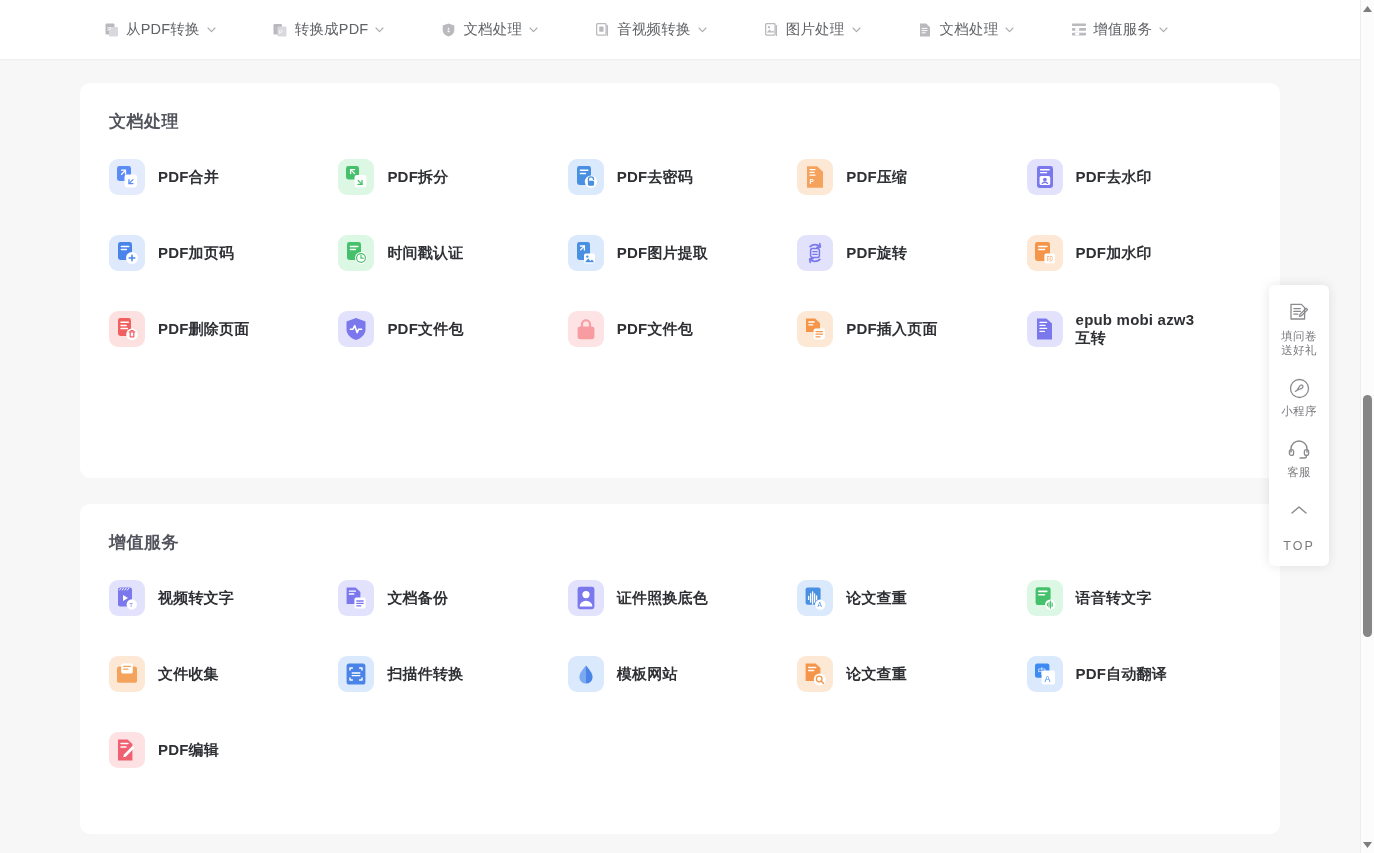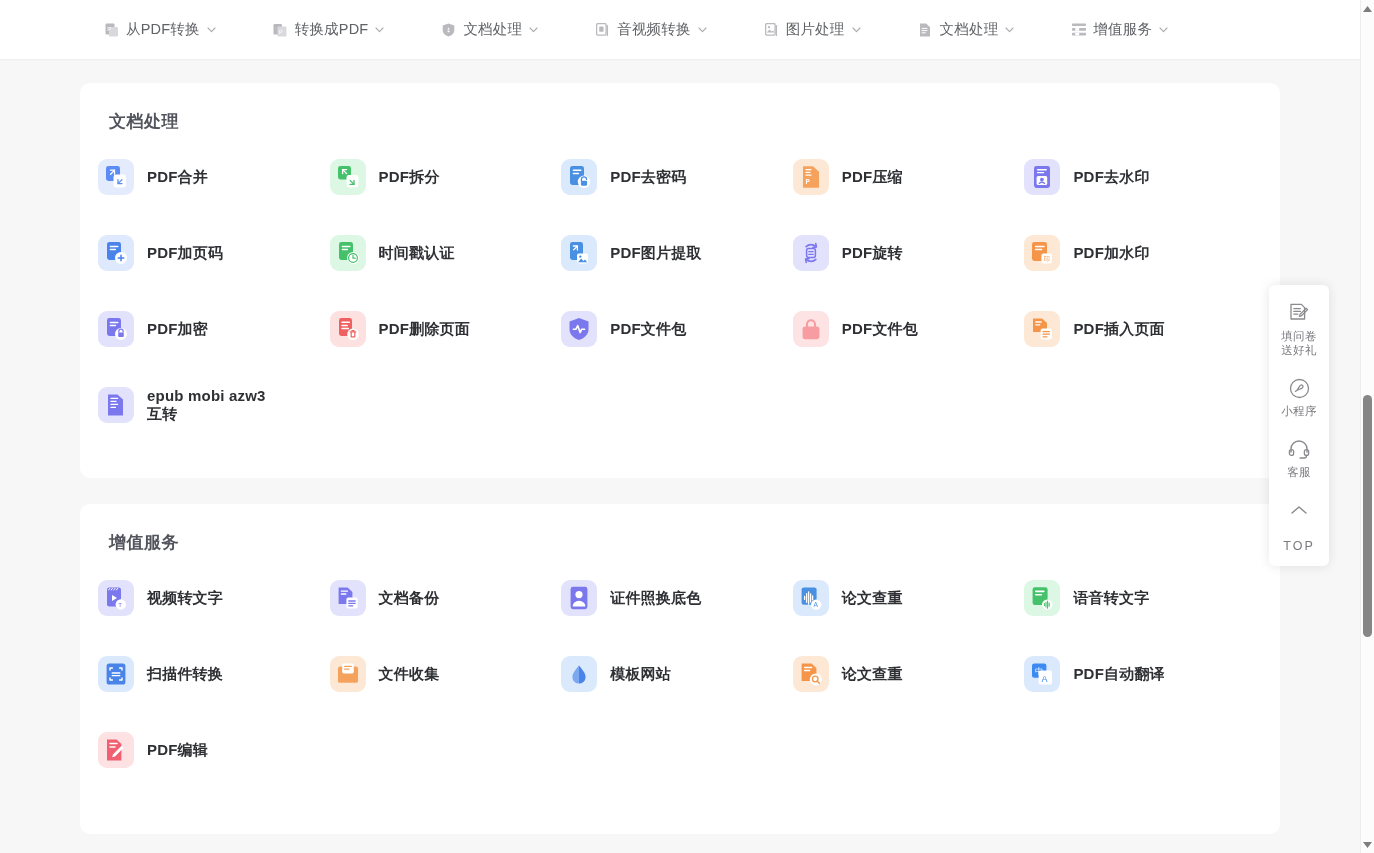--- a/index.html
+++ b/index.html
@@ -61,21 +61,21 @@
   #card-doc  { top: 83px;  height: 395px; }
   #card-vas  { top: 504px; height: 330px; }
 
   .card-title {
     position: absolute; left: 29px; top: 27px;
     font-size: 17px; font-weight: bold; color: #51545c;
     letter-spacing: 0.5px;
   }
 
   .grid {
-    position: absolute; left: 18px; right: 24px; top: 70px;
+    position: absolute; left: 29px; right: 24px; top: 70px;
     display: grid;
     grid-template-columns: repeat(5, 1fr);
     row-gap: 28px;
   }
   .tool {
     display: flex; align-items: center;
     height: 48px;
     cursor: pointer;
   }
   .tool-ico {
@@ -373,32 +373,20 @@
               <svg width="24" height="24" viewBox="0 0 24 24">
                 <rect x="2" y="1" width="15" height="19" rx="2.4" fill="#f5954a"></rect>
                 <path d="M5.6 5.4 h8.4 M5.6 8.6 h6" stroke="#fff" stroke-width="1.5" stroke-linecap="round"></path>
                 <rect x="11.4" y="12.6" width="10.6" height="10" rx="1.8" fill="#fff"></rect>
                 <text x="13.6" y="20.2" font-size="6.4" fill="#f5954a" font-family="sans-serif">印</text>
               </svg>
             </span>
             <span class="tool-label">PDF加水印</span>
           </div>
           <div class="tool">
-            <span class="tool-ico" style="background:#e3e2fc">
-              <svg width="24" height="24" viewBox="0 0 24 24">
-                <rect x="3" y="1" width="14" height="18" rx="2.4" fill="#7b78ee"></rect>
-                <path d="M6.4 5.4 h7.4 M6.4 8.6 h5" stroke="#fff" stroke-width="1.5" stroke-linecap="round"></path>
-                <circle cx="17" cy="17" r="6" fill="#fff"></circle>
-                <path d="M14.8 15.6 v-1.2 a2.2 2.2 0 0 1 4.4 0 v1.2" stroke="#7b78ee" stroke-width="1.2" fill="none"></path>
-                <rect x="14.2" y="15.4" width="5.6" height="4.6" rx="1" fill="#7b78ee"></rect>
-              </svg>
-            </span>
-            <span class="tool-label">PDF加密</span>
-          </div>
-          <div class="tool">
             <span class="tool-ico" style="background:#fde1e1">
               <svg width="24" height="24" viewBox="0 0 24 24">
                 <rect x="3" y="1" width="13" height="18" rx="2.4" fill="#f06060"></rect>
                 <path d="M6 5.2 h7.4 M6 8.4 h5.2 M6 11.6 h6.4" stroke="#fff" stroke-width="1.5" stroke-linecap="round"></path>
                 <circle cx="17" cy="17.4" r="5.8" fill="#fff"></circle>
                 <path d="M14.2 14.8 h5.6 M15.2 14.8 v5 h3.6 v-5" stroke="#f06060" stroke-width="1.2" fill="none" stroke-linecap="round" stroke-linejoin="round"></path>
                 <path d="M15.9 13.6 h2.2" stroke="#f06060" stroke-width="1.2" stroke-linecap="round"></path>
               </svg>
             </span>
             <span class="tool-label">PDF删除页面</span>
@@ -497,39 +485,39 @@
               <svg width="24" height="24" viewBox="0 0 24 24">
                 <rect x="2.6" y="1.2" width="15" height="17.8" rx="2.2" fill="#46c16b"></rect>
                 <path d="M5.8 5.4 h8 M5.8 8.8 h5.6" stroke="#fff" stroke-width="1.6" stroke-linecap="round"></path>
                 <circle cx="17.2" cy="18.6" r="5.2" fill="#fff"></circle>
                 <path d="M14.4 17.6 v2 M16 16.2 v4.8 M17.6 15 v7.2 M19.2 17 v3.2" stroke="#46c16b" stroke-width="1.1" stroke-linecap="round"></path>
               </svg>
             </span>
             <span class="tool-label">语音转文字</span>
           </div>
           <div class="tool">
-            <span class="tool-ico" style="background:#dbe9fd">
-              <svg width="24" height="24" viewBox="0 0 24 24">
-                <rect x="2.6" y="1.4" width="18.8" height="21.2" rx="2.6" fill="#4a84e8"></rect>
-                <path d="M6 8 V6 h2.4 M18 8 V6 h-2.4 M6 16 v2 h2.4 M18 16 v2 h-2.4" stroke="#fff" stroke-width="1.4" fill="none" stroke-linecap="round" stroke-linejoin="round"></path>
-                <path d="M8.2 11 h7.6 M8.2 13.6 h7.6" stroke="#fff" stroke-width="1.4" stroke-linecap="round"></path>
-              </svg>
-            </span>
-            <span class="tool-label">扫描件转换</span>
-          </div>
-          <div class="tool">
             <span class="tool-ico" style="background:#fde8d5">
               <svg width="24" height="24" viewBox="0 0 24 24">
                 <rect x="2" y="4.6" width="20" height="16" rx="2.2" fill="#f5a35c"></rect>
                 <rect x="6.2" y="1.4" width="11.6" height="10" rx="1.6" fill="#fff"></rect>
                 <path d="M8.6 4.4 h6.8 M8.6 7.2 h4.4" stroke="#f5a35c" stroke-width="1.2" stroke-linecap="round"></path>
                 <path d="M2 8.6 L12 15.6 L22 8.6 V18.4 a2.2 2.2 0 0 1 -2.2 2.2 H4.2 A2.2 2.2 0 0 1 2 18.4 Z" fill="#f5a35c"></path>
               </svg>
             </span>
             <span class="tool-label">文件收集</span>
+          </div>
+          <div class="tool">
+            <span class="tool-ico" style="background:#dbe9fd">
+              <svg width="24" height="24" viewBox="0 0 24 24">
+                <rect x="2.6" y="1.4" width="18.8" height="21.2" rx="2.6" fill="#4a84e8"></rect>
+                <path d="M6 8 V6 h2.4 M18 8 V6 h-2.4 M6 16 v2 h2.4 M18 16 v2 h-2.4" stroke="#fff" stroke-width="1.4" fill="none" stroke-linecap="round" stroke-linejoin="round"></path>
+                <path d="M8.2 11 h7.6 M8.2 13.6 h7.6" stroke="#fff" stroke-width="1.4" stroke-linecap="round"></path>
+              </svg>
+            </span>
+            <span class="tool-label">扫描件转换</span>
           </div>
           <div class="tool">
             <span class="tool-ico" style="background:#dbe9fd">
               <svg width="24" height="24" viewBox="0 0 24 24">
                 <path d="M12 3.4 C8.6 7.6 5.4 11 5.4 15 a6.6 6.6 0 0 0 6.6 6.6 Z" fill="#7aa9f0"></path>
                 <path d="M12 3.4 C15.4 7.6 18.6 11 18.6 15 a6.6 6.6 0 0 1 -6.6 6.6 Z" fill="#4a84e8"></path>
               </svg>
             </span>
             <span class="tool-label">模板网站</span>
           </div>

